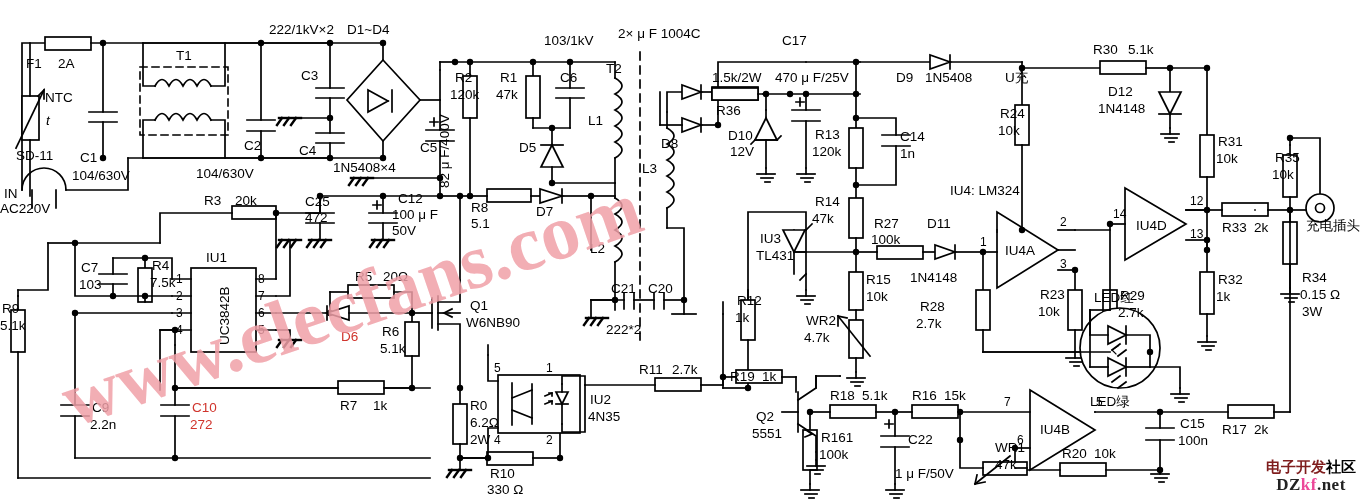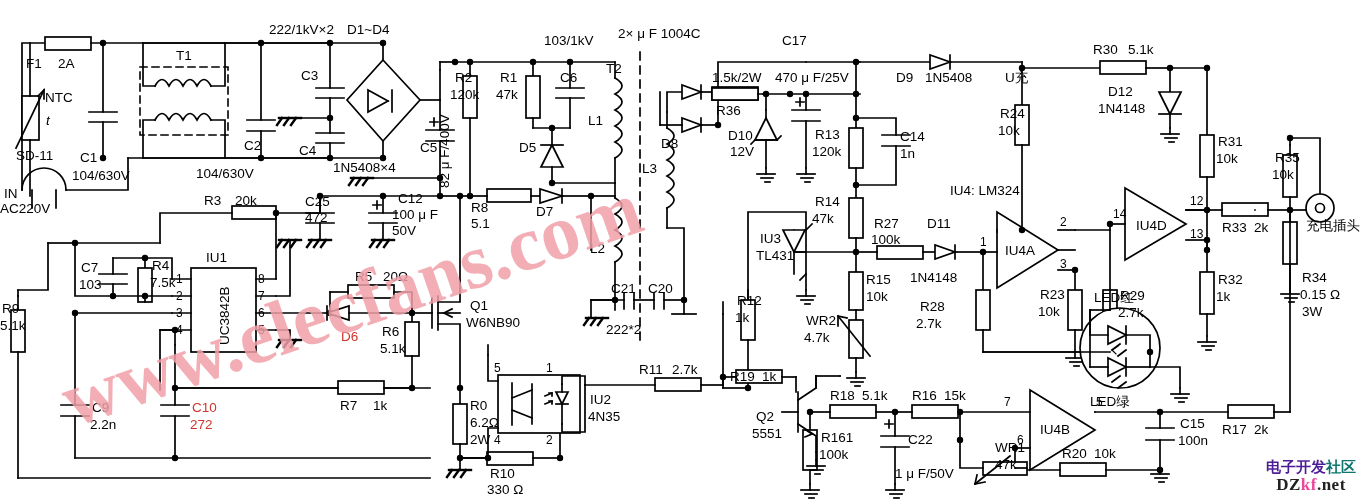--- a/index.html
+++ b/index.html
@@ -5,22 +5,22 @@
   html,body{margin:0;padding:0;background:#ffffff;}
   body{font-family:"Liberation Sans",sans-serif;}
   #root{position:relative;width:1368px;height:500px;background:#ffffff;overflow:hidden;}
   #schematic{position:absolute;left:0;top:0;width:1368px;height:500px;}
   .wm{position:absolute;pointer-events:none;user-select:none;}
   #wm-diag{left:40px;top:210px;width:900px;height:280px;}
   #wm-diag .t{font-family:"Liberation Serif",serif;font-weight:700;font-size:78px;color:#f0a0a8;opacity:.85;
       transform:rotate(-19deg);transform-origin:0 0;white-space:nowrap;position:absolute;left:10px;top:150px;}
   #wm-br{position:absolute;right:12px;bottom:6px;text-align:center;line-height:1.05;}
   #wm-br .cn{font-size:15px;font-weight:700;font-family:"DejaVu Sans",sans-serif;}
-  #wm-br .cn .b{color:#4c1d95;}
-  #wm-br .cn .r{color:#0f766e;}
+  #wm-br .cn .b{color:#7f1d1d;}
+  #wm-br .cn .r{color:#000000;}
   #wm-br .en{font-size:17px;font-weight:700;color:#222;font-family:"Liberation Serif",serif;letter-spacing:.5px;}
   #wm-br .en .r{color:#ec4899;}
   text{font-family:"Liberation Sans",sans-serif;}
 </style>
 </head>
 <body>
 
 <div id="root">
 
   <svg id="schematic" viewBox="0 0 1368 500">

